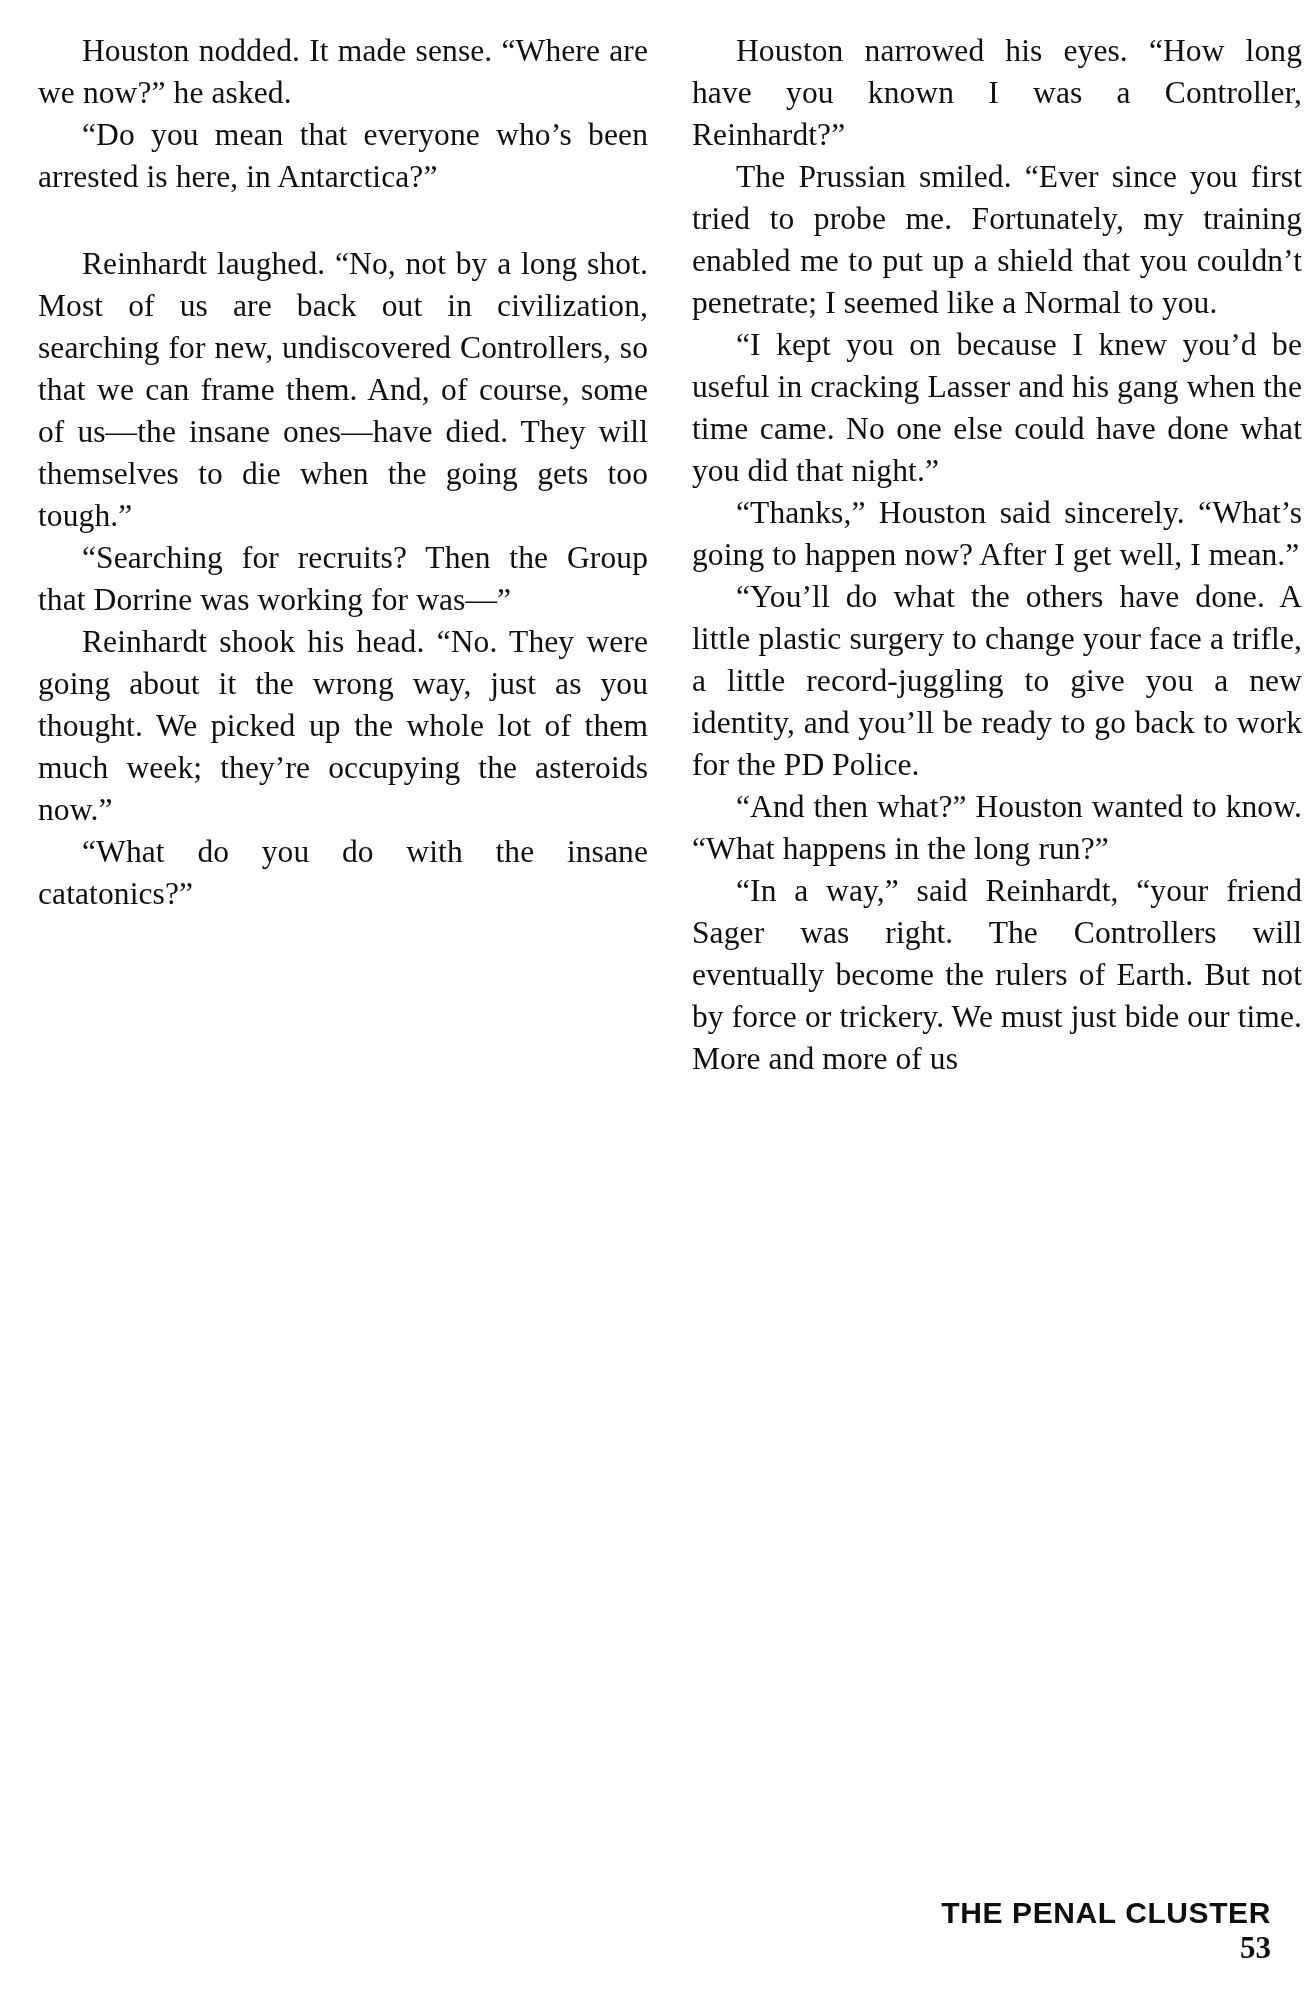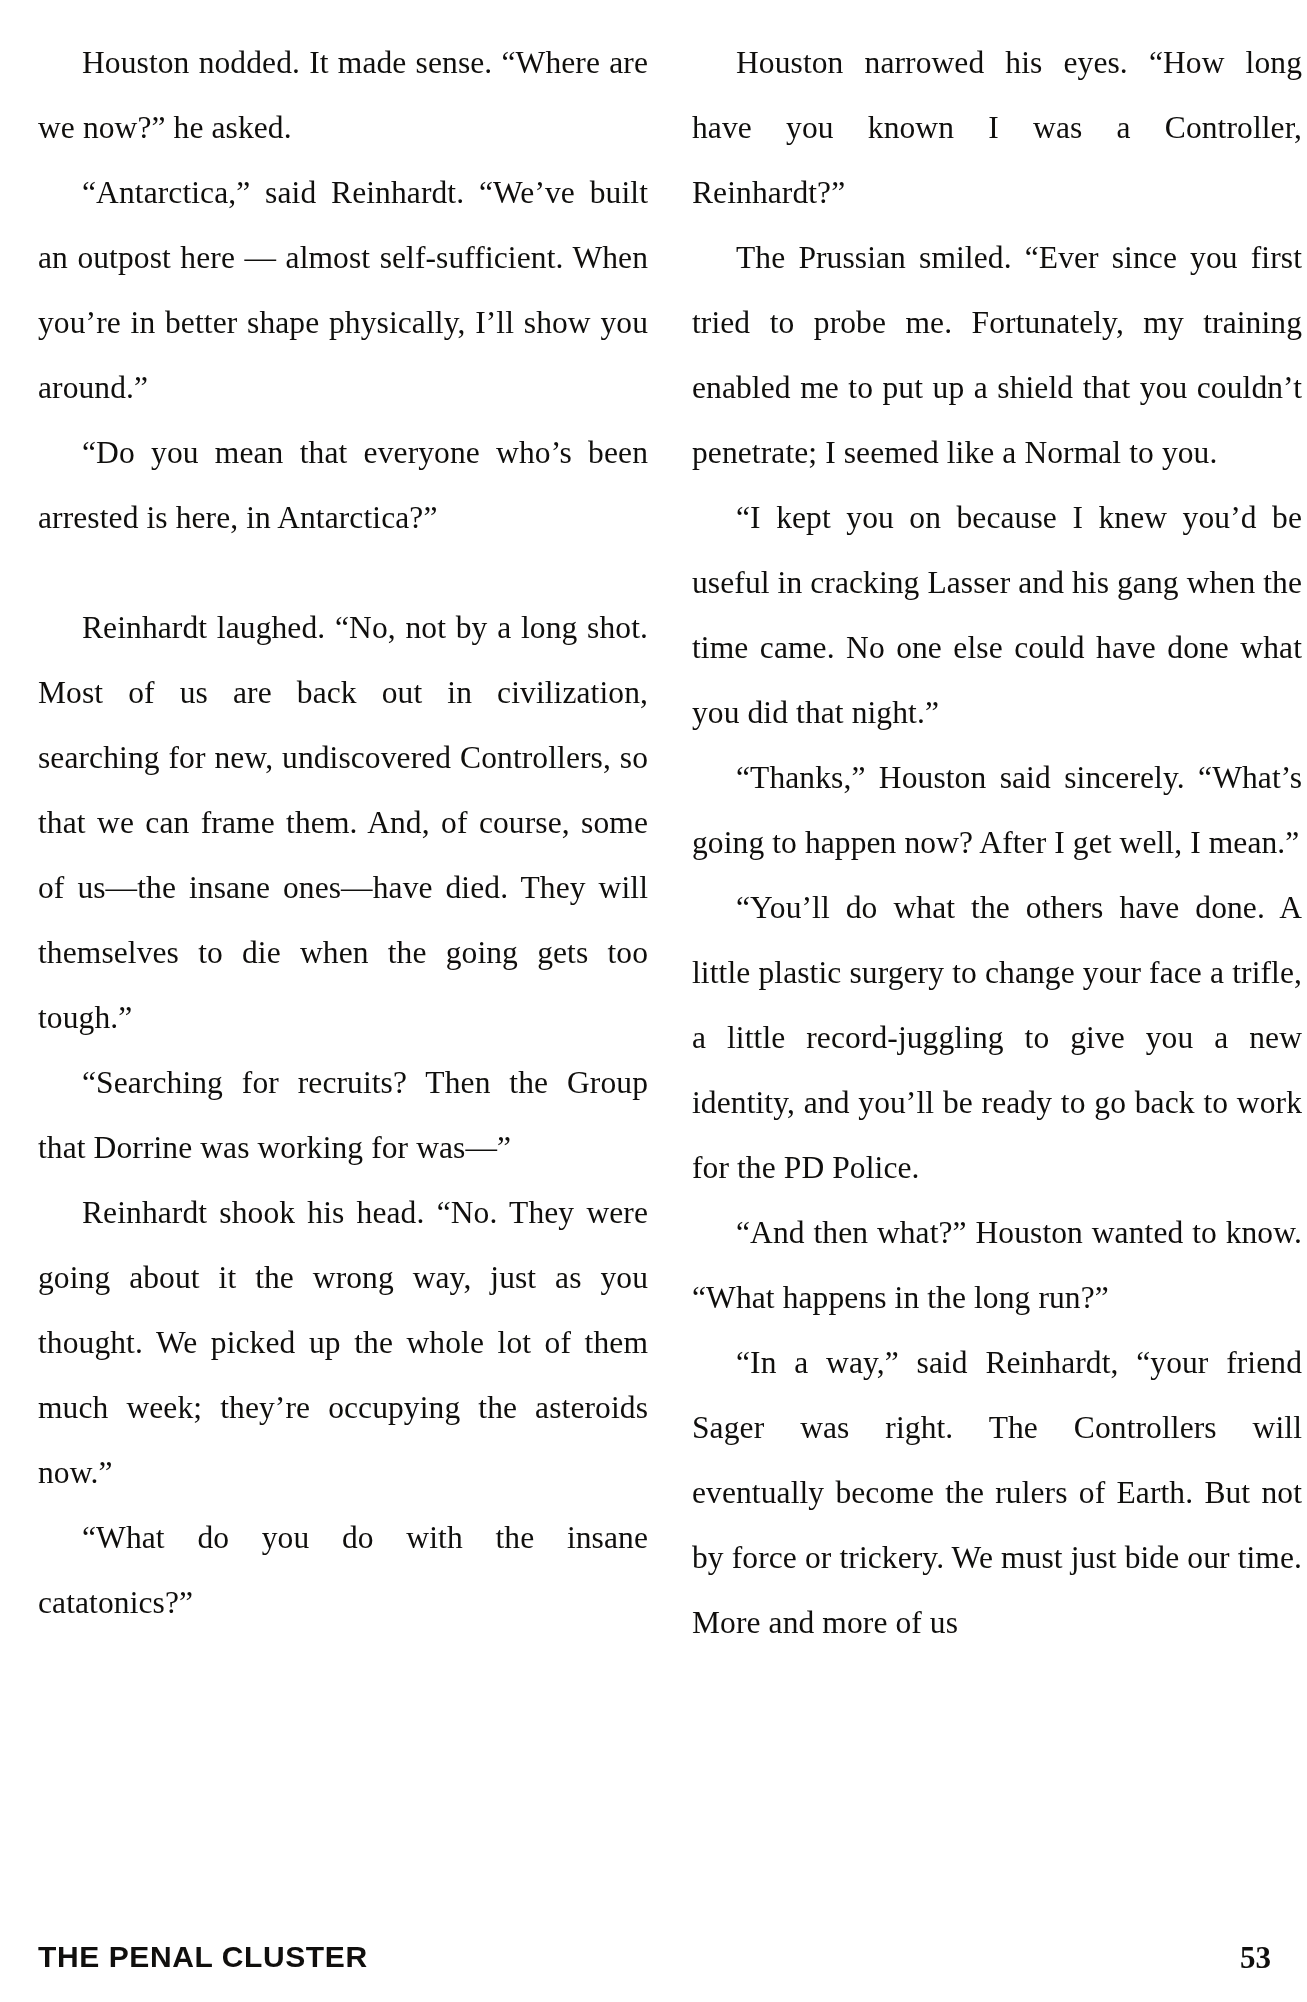--- a/index.html
+++ b/index.html
@@ -31,36 +31,37 @@
   }
   .col {
     width: 610px;
     flex: 0 0 610px;
   }
   p {
     margin: 0;
     text-align: justify;
     text-justify: inter-word;
     font-size: 31.5px;
-    line-height: 65px;
+    line-height: 42px;
     letter-spacing: 0.1px;
     text-indent: 44px;
     hyphens: none;
   }
   p.gap-before {
     margin-top: 45px;
   }
   .footer {
     position: absolute;
     left: 38px;
     right: 36px;
-    bottom: 26px;
+    bottom: 36px;
     display: flex;
-    align-items: flex-start;
+    align-items: flex-end;
     justify-content: space-between;
+    flex-direction: column;
   }
   .running-title {
     font-family: "Liberation Sans", sans-serif;
     font-weight: bold;
     font-size: 30px;
     letter-spacing: 0.6px;
   }
   .page-number {
     font-family: Liberation Serif, serif;
     font-weight: bold;
@@ -68,21 +69,20 @@
   }
 </style>
 </head>
 <body>
 
 <div class="page">
   <div class="columns">
 
     <div class="col">
       <p>Houston nodded. It made sense. “Where are we now?” he asked.</p>
-      <p>“Antarctica,” said Reinhardt. “We’ve built an outpost here — almost self-sufficient. When you’re in better shape physically, I’ll show you around.”</p>
       <p>“Do you mean that everyone who’s been arrested is here, in Antarctica?”</p>
       <p class="gap-before">Reinhardt laughed. “No, not by a long shot. Most of us are back out in civilization, searching for new, undiscovered Controllers, so that we can frame them. And, of course, some of us—the insane ones—have died. They will themselves to die when the going gets too tough.”</p>
       <p>“Searching for recruits? Then the Group that Dorrine was working for was—”</p>
       <p>Reinhardt shook his head. “No. They were going about it the wrong way, just as you thought. We picked up the whole lot of them much week; they’re occupying the asteroids now.”</p>
       <p>“What do you do with the insane catatonics?”</p>
     </div>
 
     <div class="col">
       <p>Houston narrowed his eyes. “How long have you known I was a Controller, Reinhardt?”</p>
       <p>The Prussian smiled. “Ever since you first tried to probe me. Fortunately, my training enabled me to put up a shield that you couldn’t penetrate; I seemed like a Normal to you.</p>

